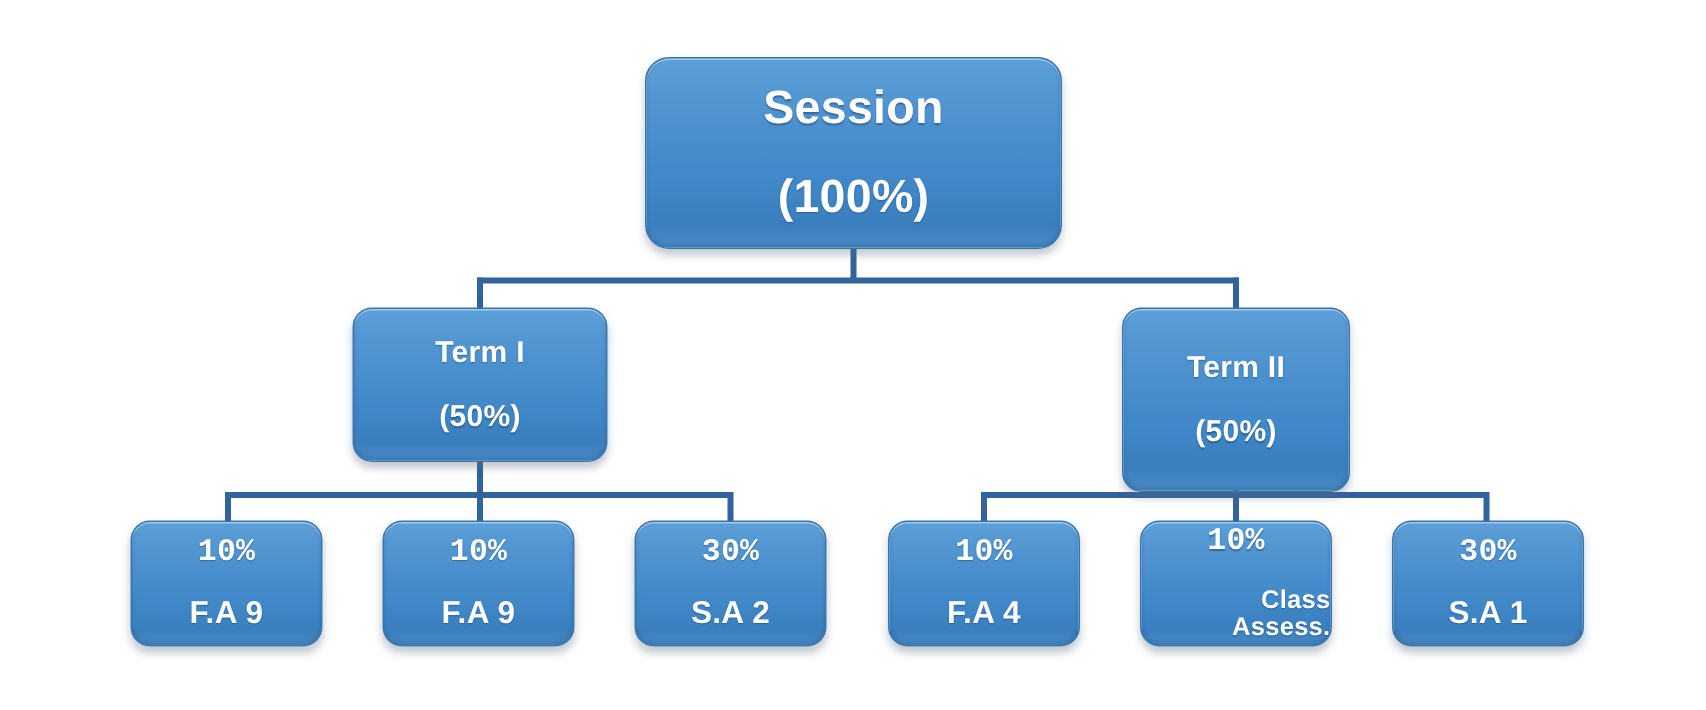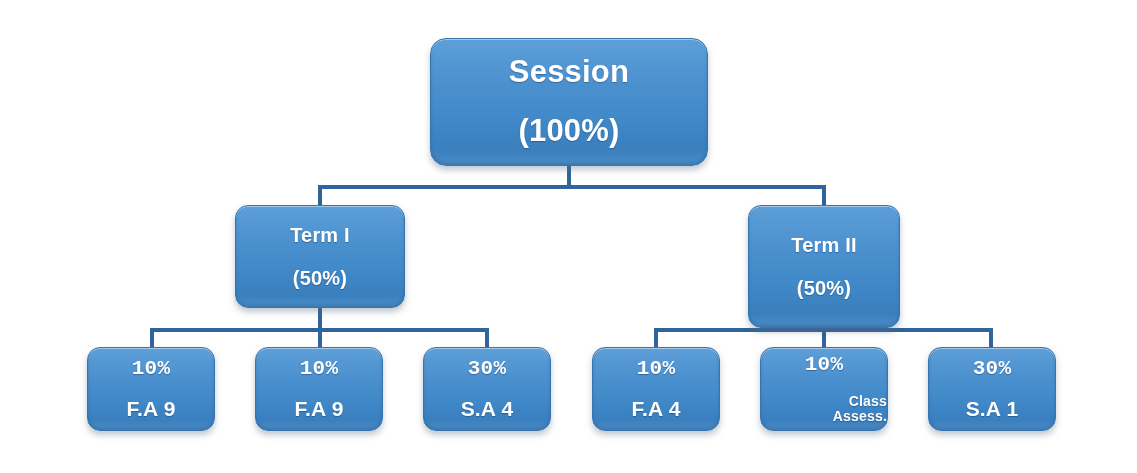--- a/index.html
+++ b/index.html
@@ -61,21 +61,21 @@
   .node.root .line { font-size: 31px; }
   .node.root .line.l1 { margin-bottom: 26px; }
 
   
   .node.term .line { font-size: 20px; }
   .node.term .line.l1 { margin-bottom: 22px; }
 
   
   .node.leaf .line { font-size: 21px; }
   .node.leaf .line.l1 { margin-bottom: 18px; font-family: Liberation Mono, monospace; }
-  .node.leaf .line.small { font-size: 14px; margin-left: 36px; }
+  .node.leaf .line.small { font-size: 17px; margin-left: 36px; }
 </style>
 </head>
 <body>
 
 <div id="canvas">
 
   <div class="conn v" style="left:567px; top:166px; height:22px;"></div>
 
   <div class="conn h" style="left:318px; top:185px; width:508px;"></div>
 
@@ -115,21 +115,21 @@
     <div class="line l2">F.A 9</div>
   </div>
 
   <div class="node leaf" style="left:255px; top:347px; width:128px; height:84px;">
     <div class="line l1">10%</div>
     <div class="line l2">F.A 9</div>
   </div>
 
   <div class="node leaf" style="left:423px; top:347px; width:128px; height:84px;">
     <div class="line l1">30%</div>
-    <div class="line l2">S.A 4</div>
+    <div class="line l2">S.A 2</div>
   </div>
 
   <div class="node leaf" style="left:592px; top:347px; width:128px; height:84px;">
     <div class="line l1">10%</div>
     <div class="line l2">F.A 4</div>
   </div>
 
   <div class="node leaf" style="left:760px; top:347px; width:128px; height:84px;">
     <div class="line l1">10%</div>
     <div class="line l2 small">Class Assess.</div>

